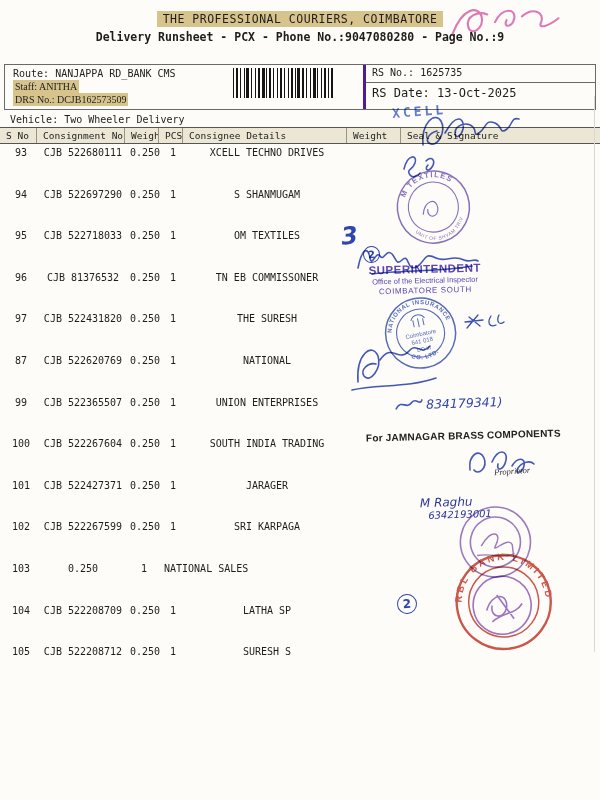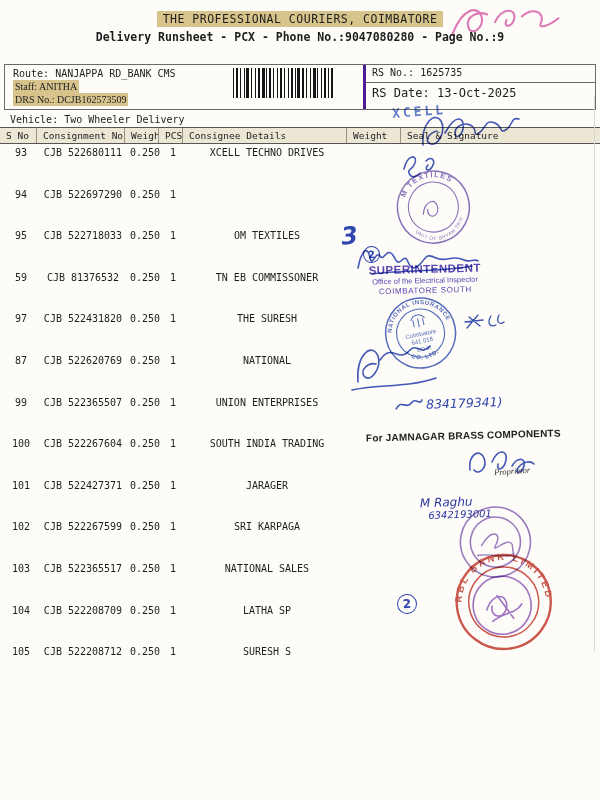--- a/index.html
+++ b/index.html
@@ -148,36 +148,37 @@
     <span class="c">XCELL TECHNO DRIVES</span>
     <span class="c"></span>
     <span class="c"></span>
   </div>
 
   <div class="trow grid-cols">
     <span class="c">94</span>
     <span class="c">CJB 522697290</span>
     <span class="c">0.250</span>
     <span class="c">1</span>
+    <span class="c">S SHANMUGAM</span>
     <span class="c"></span>
     <span class="c"></span>
   </div>
 
   <div class="trow grid-cols">
     <span class="c">95</span>
     <span class="c">CJB 522718033</span>
     <span class="c">0.250</span>
     <span class="c">1</span>
     <span class="c">OM TEXTILES</span>
     <span class="c"></span>
     <span class="c"></span>
   </div>
 
   <div class="trow grid-cols">
-    <span class="c">59</span>
+    <span class="c">96</span>
     <span class="c">CJB 81376532</span>
     <span class="c">0.250</span>
     <span class="c">1</span>
     <span class="c">TN EB COMMISSONER</span>
     <span class="c"></span>
     <span class="c"></span>
   </div>
 
   <div class="trow grid-cols">
     <span class="c">97</span>
@@ -234,21 +235,20 @@
     <span class="c">CJB 522267599</span>
     <span class="c">0.250</span>
     <span class="c">1</span>
     <span class="c">SRI KARPAGA</span>
     <span class="c"></span>
     <span class="c"></span>
   </div>
 
   <div class="trow grid-cols">
     <span class="c">103</span>
-    <span class="c">CJB 522365517</span>
     <span class="c">0.250</span>
     <span class="c">1</span>
     <span class="c">NATIONAL SALES</span>
     <span class="c"></span>
     <span class="c"></span>
   </div>
 
   <div class="trow grid-cols">
     <span class="c">104</span>
     <span class="c">CJB 522208709</span>

